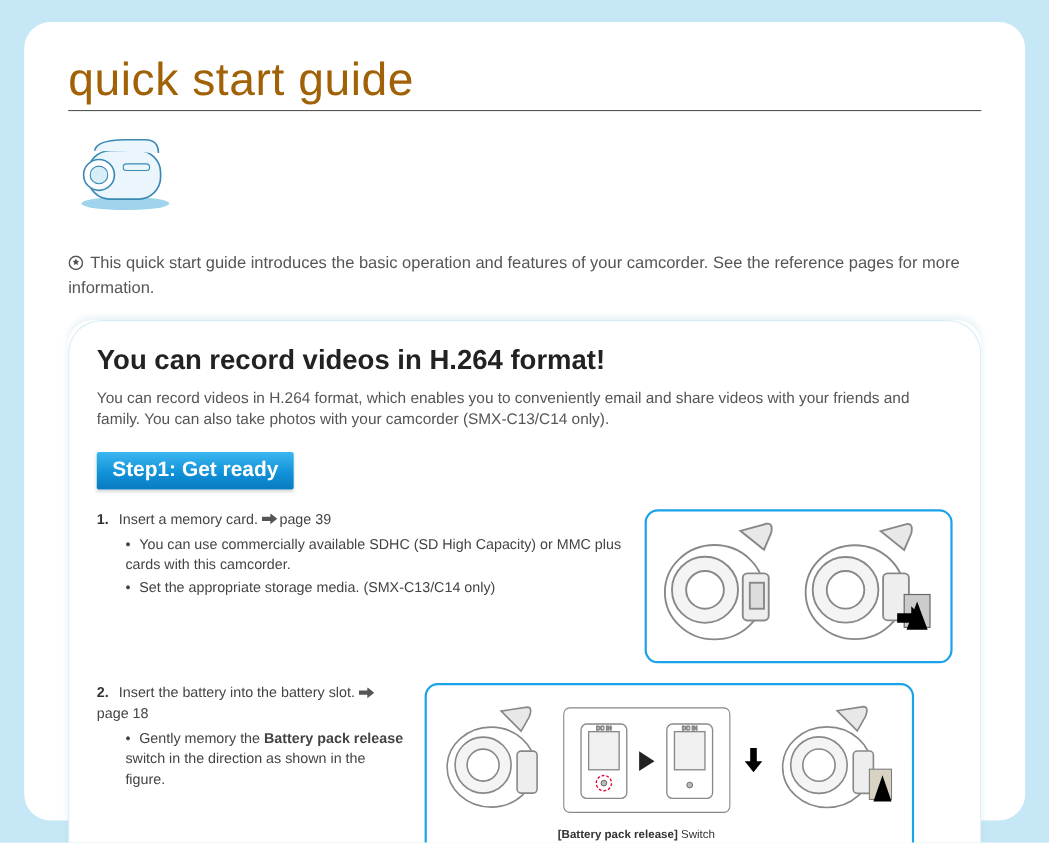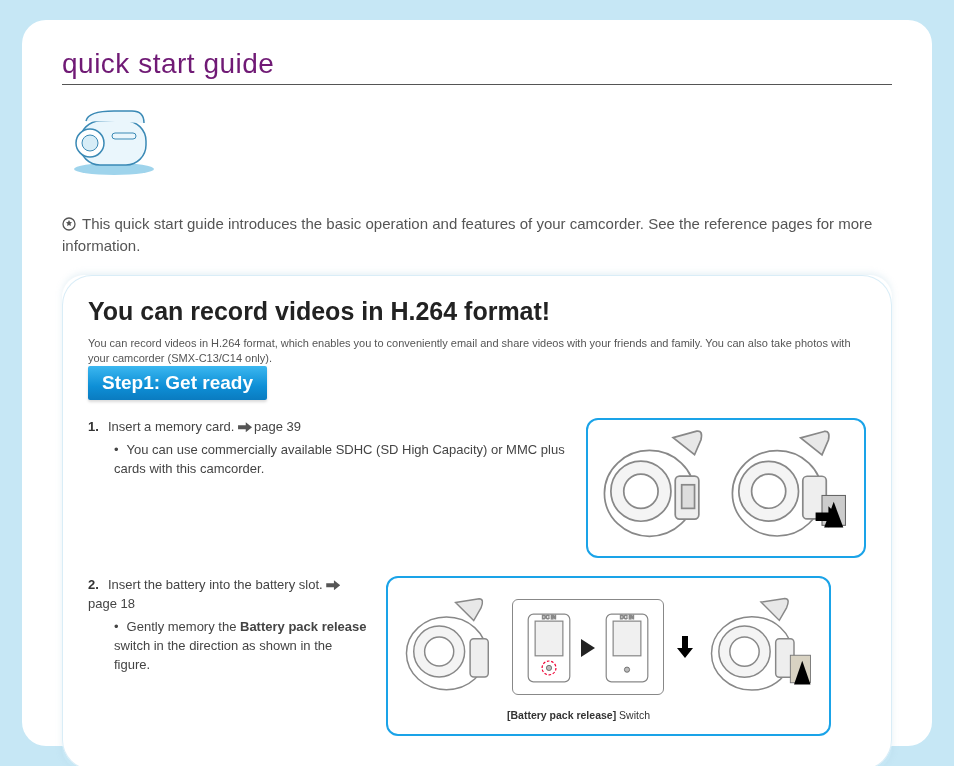--- a/index.html
+++ b/index.html
@@ -13,23 +13,23 @@
   }
   .page {
     background: #fff;
     border-radius: 24px;
     width: 100%;
     height: 100%;
     padding: 28px 40px 16px 40px;
     position: relative;
   }
   .title {
-    font-size: 28px;
+    font-size: 42px;
     font-weight: 300;
-    color: #701a75;
+    color: #a16207;
     border-bottom: 1px solid #555;
     padding-bottom: 4px;
     letter-spacing: 0.5px;
     margin-bottom: 18px;
   }
   .intro-row {
     display: flex;
     align-items: flex-start;
     gap: 28px;
     margin-bottom: 18px;
@@ -65,23 +65,24 @@
     border-radius:22px;
     box-shadow: 0 -2px 6px rgba(160,200,220,0.25), 0 0 0 10px rgba(198,231,245,0.0);
     pointer-events:none;
   }
   .section-title {
     font-size: 25px;
     color: #222;
     margin-bottom: 10px;
   }
   .section-desc {
-    font-size: 11px;
+    font-size: 14px;
     color: #555;
     line-height: 1.4;
+    margin-bottom: 20px;
   }
   .step-tab {
     display:inline-block;
     background: linear-gradient(#3bb7f0,#0e8fd6 60%,#0a7bc0);
     color:#fff;
     font-weight:bold;
     font-size:19px;
     padding:6px 14px;
     border-radius:2px;
     margin-bottom:18px;
@@ -154,20 +155,21 @@
     <div class="step-tab">Step1:  Get ready</div>
 
     
     <div class="step-block">
       <div class="step-left">
         <div>
           <span class="num">1.</span><span>Insert a memory card. </span><span class="paref"></span><span>page 39</span>
         </div>
         <ul>
           <li>You can use commercially available SDHC (SD High Capacity) or MMC plus cards with this camcorder.</li>
+          <li>Set the appropriate storage media. (SMX-C13/C14 only)</li>
         </ul>
       </div>
       <div class="diagram-box diagram-1">
         <svg viewBox="0 0 110 110" width="118" height="118">
           <g stroke="#888" stroke-width="1.6" fill="#fff">
             <path d="M70 8 l22 -6 q6 -1 4 8 l-6 14 z" fill="#e8e8e8"></path>
             <ellipse cx="48" cy="60" rx="42" ry="40"></ellipse>
             <circle cx="40" cy="58" r="28" fill="#f4f4f4"></circle>
             <circle cx="40" cy="58" r="16" fill="#fff"></circle>
             <rect x="72" y="44" width="22" height="40" rx="4" fill="#eee"></rect>

